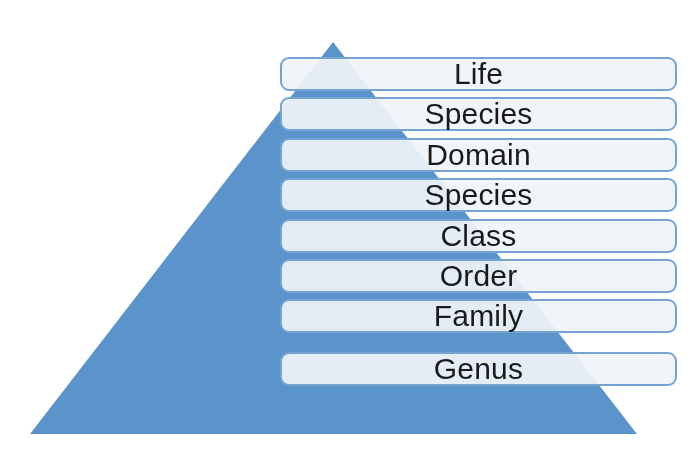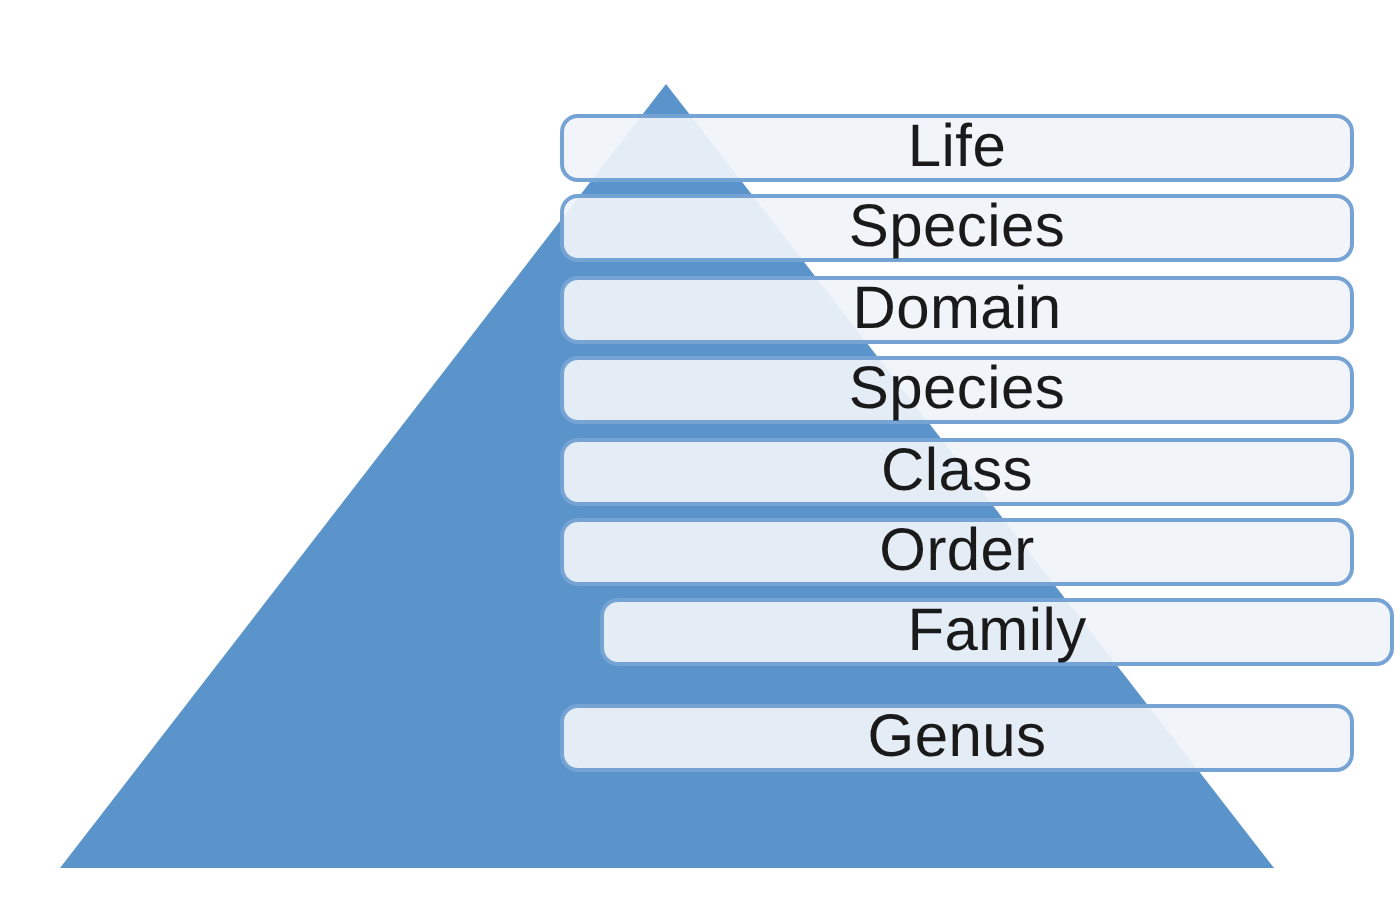--- a/index.html
+++ b/index.html
@@ -83,21 +83,21 @@
     </div>
 
     <div class="level-box" style="top: 219px;">
       <span class="level-label">Class</span>
     </div>
 
     <div class="level-box" style="top: 259px;">
       <span class="level-label">Order</span>
     </div>
 
-    <div class="level-box" style="top: 299px; margin-left: 20px;">
+    <div class="level-box" style="top: 299px;">
       <span class="level-label">Family</span>
     </div>
 
     <div class="level-box" style="top: 352px;">
       <span class="level-label">Genus</span>
     </div>
 
   </div>
 
 </div>

